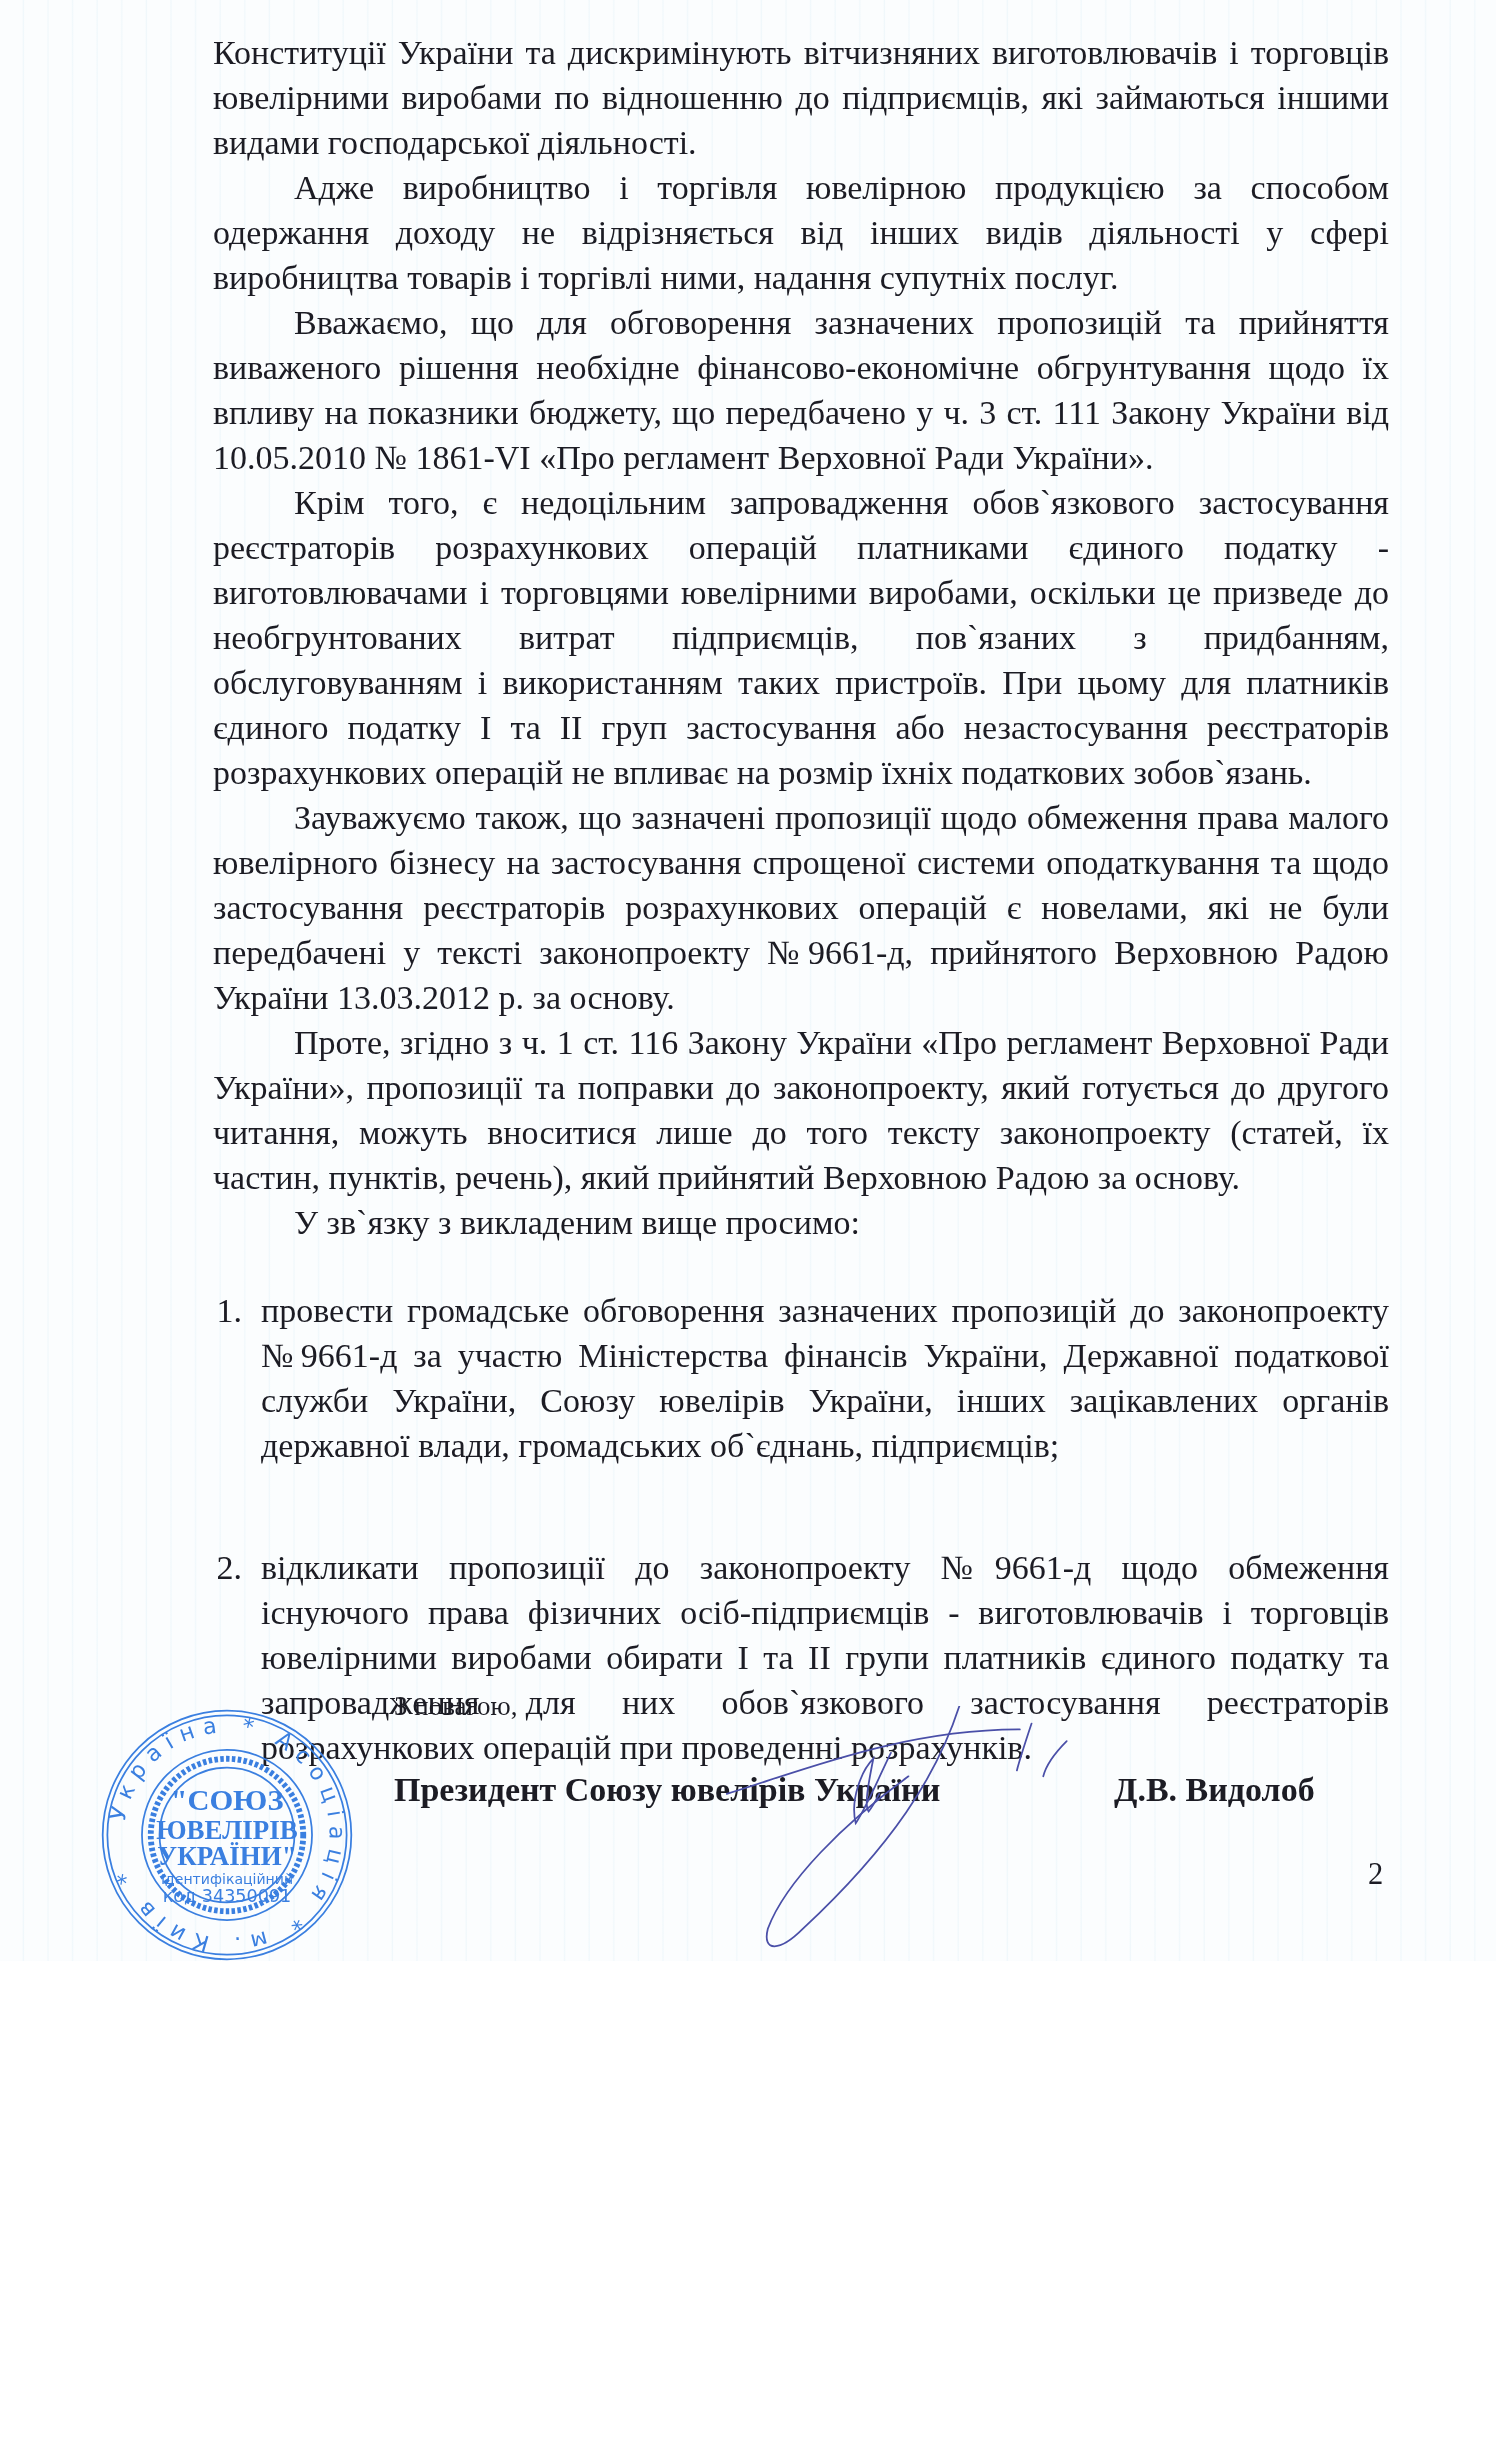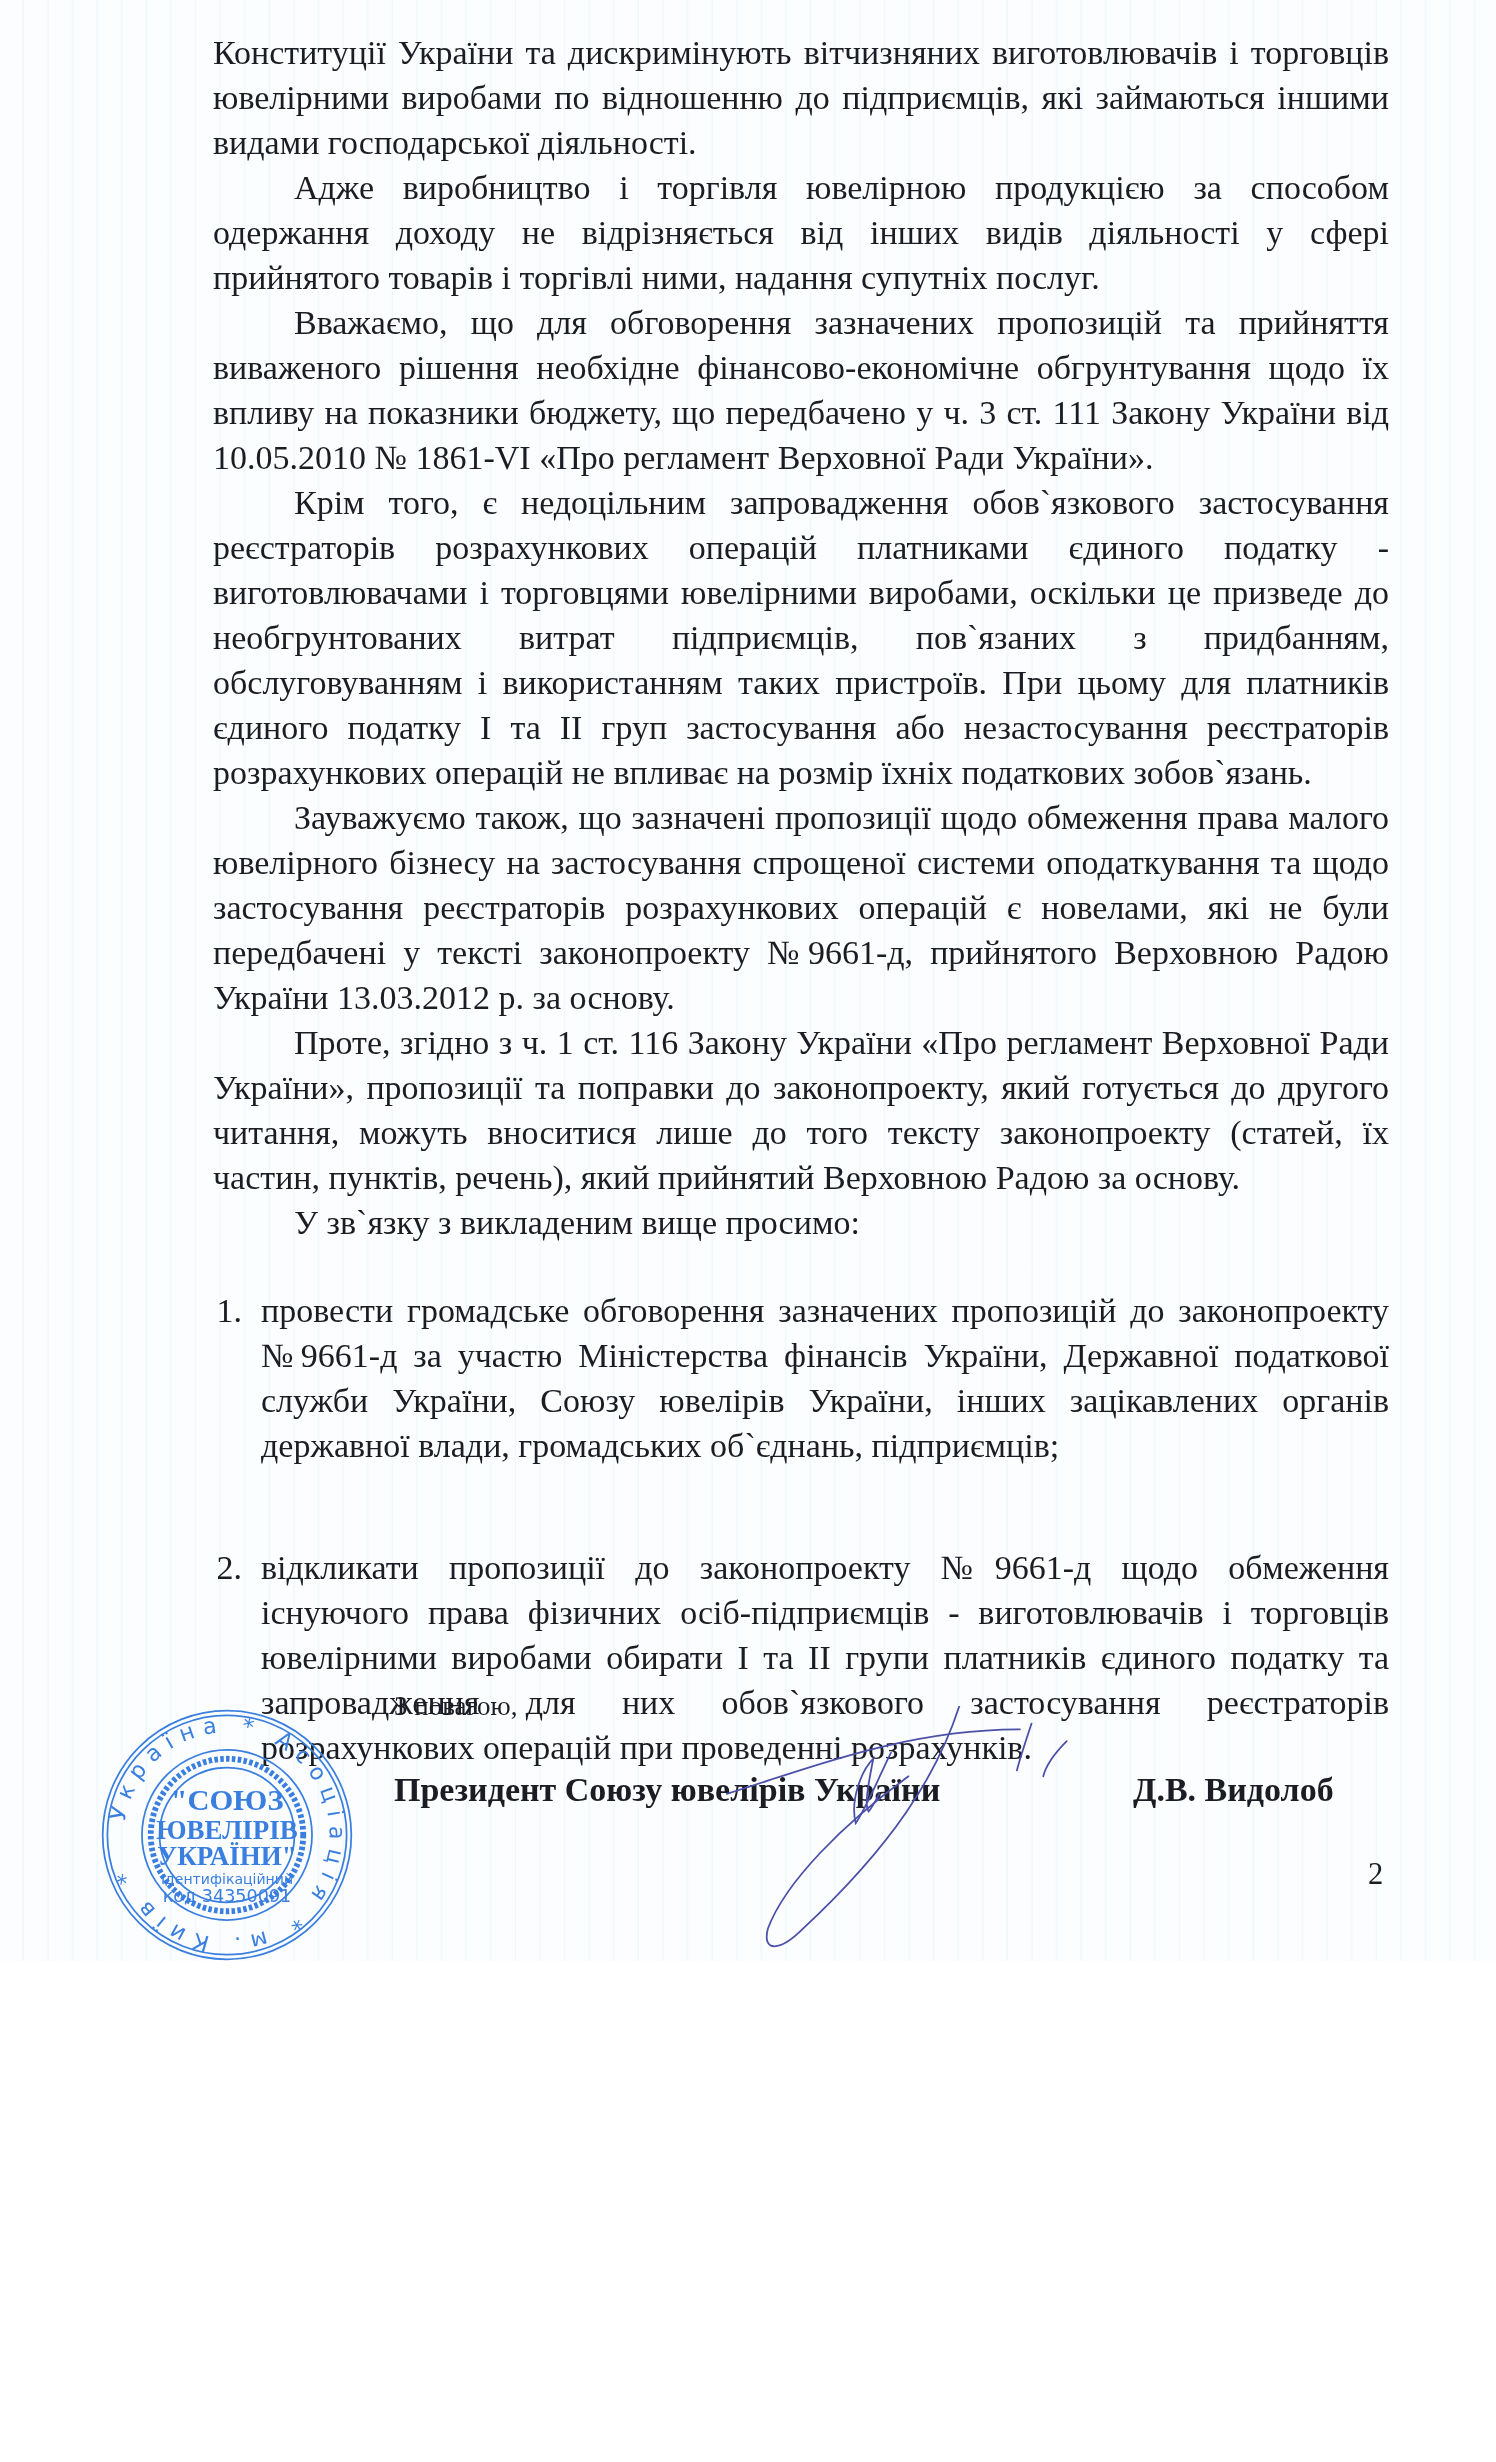--- a/index.html
+++ b/index.html
@@ -55,21 +55,21 @@
   }
   .signature-line {
     position: absolute;
     left: 394px;
     top: 1771px;
     width: 938px;
     font-size: 34px;
     font-weight: bold;
   }
   .signer-title { position: absolute; left: 0; top: 0; white-space: nowrap; }
-  .signer-name { position: absolute; left: 739px; top: 0; white-space: nowrap; }
+  .signer-name { position: absolute; left: 720px; top: 0; white-space: nowrap; }
   .page-number {
     position: absolute;
     left: 1368px;
     top: 1857px;
     font-size: 30.5px;
   }
   .stamp {
     position: absolute;
     left: 98px;
     top: 1706px;
@@ -84,21 +84,21 @@
     height: 252px;
   }
 </style>
 </head>
 <body>
 
 <div class="scan-area"></div>
 
 <div class="text-block">
   <p class="para">Конституції України та дискримінують вітчизняних виготовлювачів і торговців ювелірними виробами по відношенню до підприємців, які займаються іншими видами господарської діяльності.</p>
-  <p class="para indent">Адже виробництво і торгівля ювелірною продукцією за способом одержання доходу не відрізняється від інших видів діяльності у сфері прийнятого товарів і торгівлі ними, надання супутніх послуг.</p>
+  <p class="para indent">Адже виробництво і торгівля ювелірною продукцією за способом одержання доходу не відрізняється від інших видів діяльності у сфері виробництва товарів і торгівлі ними, надання супутніх послуг.</p>
   <p class="para indent">Вважаємо, що для обговорення зазначених пропозицій та прийняття виваженого рішення необхідне фінансово-економічне обгрунтування щодо їх впливу на показники бюджету, що передбачено у ч. 3 ст. 111 Закону України від 10.05.2010 № 1861-VI «Про регламент Верховної Ради України».</p>
   <p class="para indent">Крім того, є недоцільним запровадження обов`язкового застосування реєстраторів розрахункових операцій платниками єдиного податку - виготовлювачами і торговцями ювелірними виробами, оскільки це призведе до необгрунтованих витрат підприємців, пов`язаних з придбанням, обслуговуванням і використанням таких пристроїв. При цьому для платників єдиного податку I та II груп застосування або незастосування реєстраторів розрахункових операцій не впливає на розмір їхніх податкових зобов`язань.</p>
   <p class="para indent">Зауважуємо також, що зазначені пропозиції щодо обмеження права малого ювелірного бізнесу на застосування спрощеної системи оподаткування та щодо застосування реєстраторів розрахункових операцій є новелами, які не були передбачені у тексті законопроекту №9661-д, прийнятого Верховною Радою України 13.03.2012 р. за основу.</p>
   <p class="para indent">Проте, згідно з ч. 1 ст. 116 Закону України «Про регламент Верховної Ради України», пропозиції та поправки до законопроекту, який готується до другого читання, можуть вноситися лише до того тексту законопроекту (статей, їх частин, пунктів, речень), який прийнятий Верховною Радою за основу.</p>
   <p class="para indent">У зв`язку з викладеним вище просимо:</p>
 
   <ol class="list">
     <li class="list-item">
       <span class="list-num">1.</span>
       <span>провести громадське обговорення зазначених пропозицій до законопроекту №9661-д за участю Міністерства фінансів України, Державної податкової служби України, Союзу ювелірів України, інших зацікавлених органів державної влади, громадських об`єднань, підприємців;</span>

